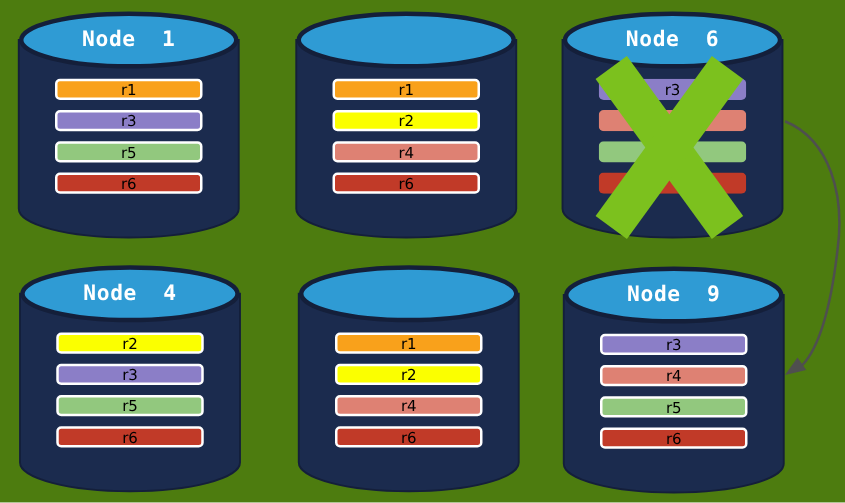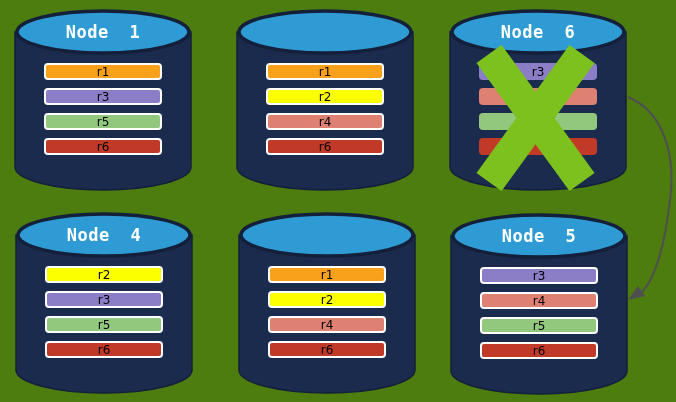--- a/index.html
+++ b/index.html
@@ -164,21 +164,21 @@
           <span>r6</span>
         </div>
     </div>
   </div>
 
   <div class="node" style="left:449px;top:210px">
     <svg class="cyl" viewBox="0 0 180 188">
       <path class="cyl-body" d="M 2 26 L 2 161 A 88 23 0 0 0 178 161 L 178 26 Z"></path>
       <ellipse class="cyl-top" cx="90" cy="26" rx="86" ry="21"></ellipse>
     </svg>
-    <div class="node-title">Node 5</div>
+    <div class="node-title">Node 9</div>
     <div class="records">
       <div class="record" style="background: rgb(139, 126, 199);">
           <span>r3</span>
         </div>
       <div class="record" style="background: rgb(222, 129, 115);">
           <span>r4</span>
         </div>
       <div class="record" style="background: rgb(146, 200, 126);">
           <span>r5</span>
         </div>

